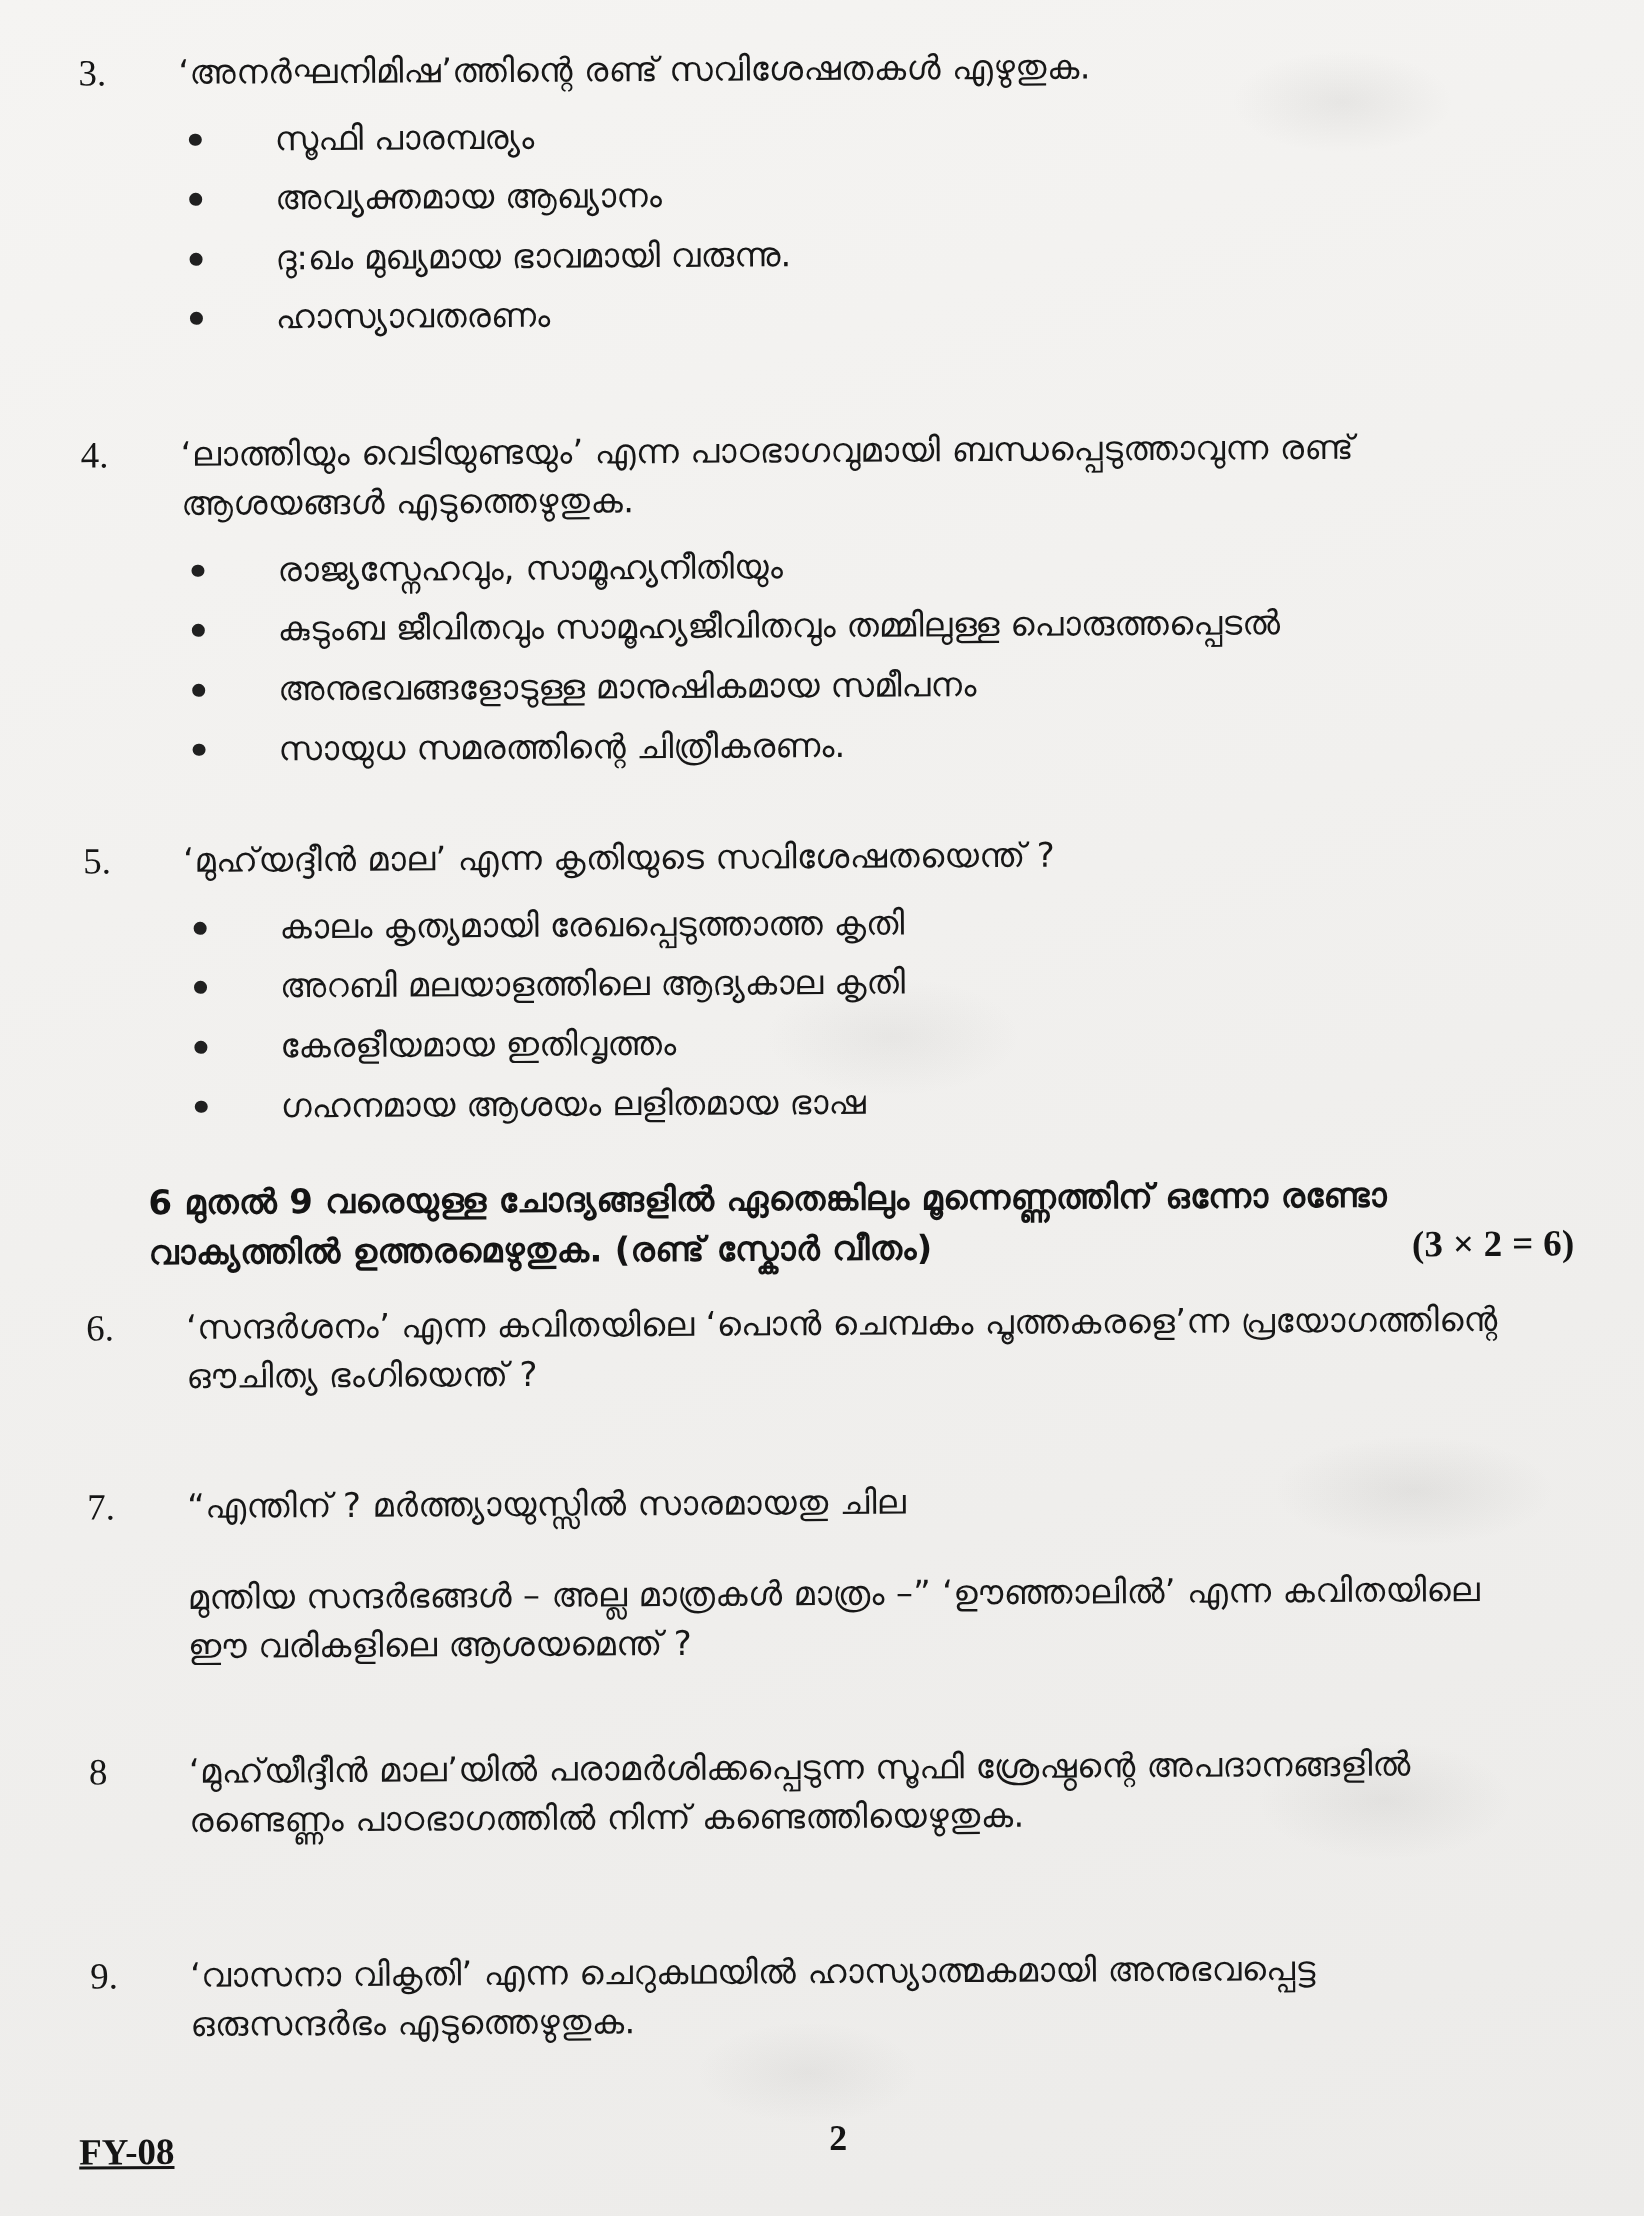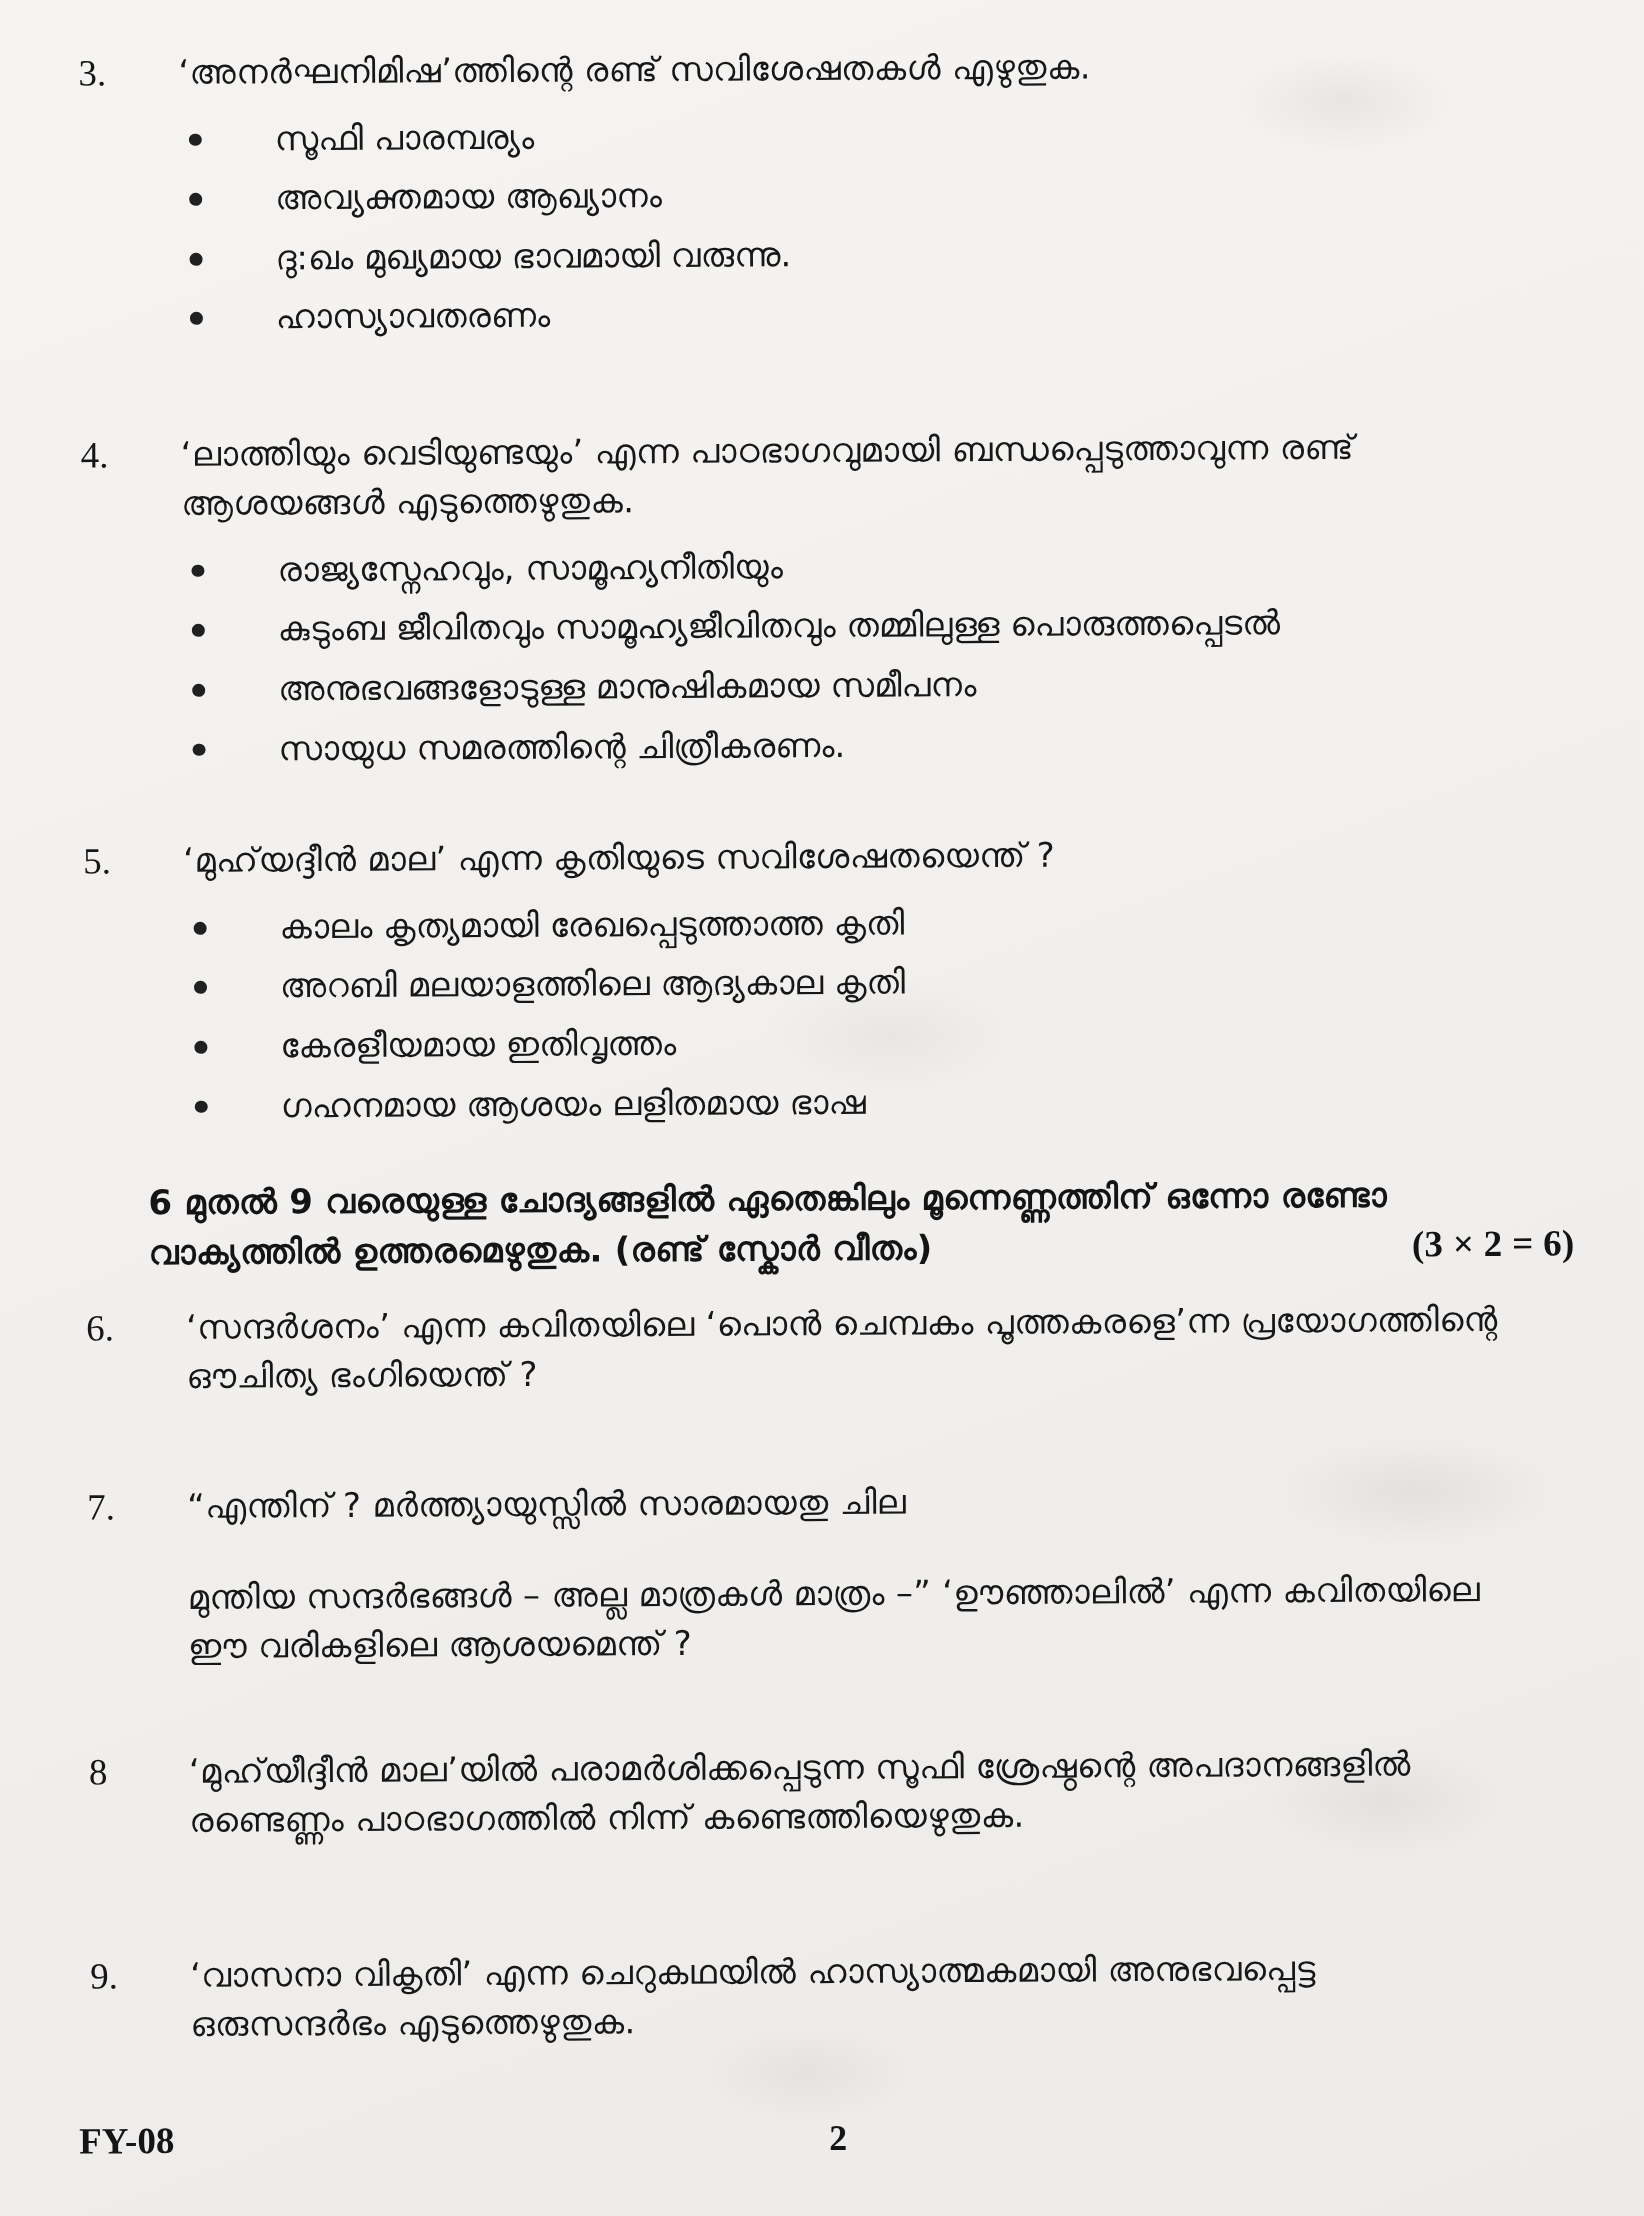--- a/index.html
+++ b/index.html
@@ -101,21 +101,21 @@
   }
 
   .footer {
     position: relative;
     margin-top: 66px;
     height: 51px;
     font-family: "Liberation Serif", serif;
     font-weight: bold;
     color: #141414;
   }
-  .footer .code { position: absolute; left: -12px; top: 4px; font-size: 37px; }
+  .footer .code { position: absolute; left: -12px; top: 15px; font-size: 37px; text-decoration: underline; }
   .footer .pgnum { position: absolute; left: 50%; transform: translateX(-50%); top: 6.8px; font-size: 36px; }
 </style>
 </head>
 <body>
 
 <div class="page">
   <div class="smudge s1"></div>
   <div class="smudge s2"></div>
   <div class="smudge s3"></div>
   <div class="smudge s4"></div>

